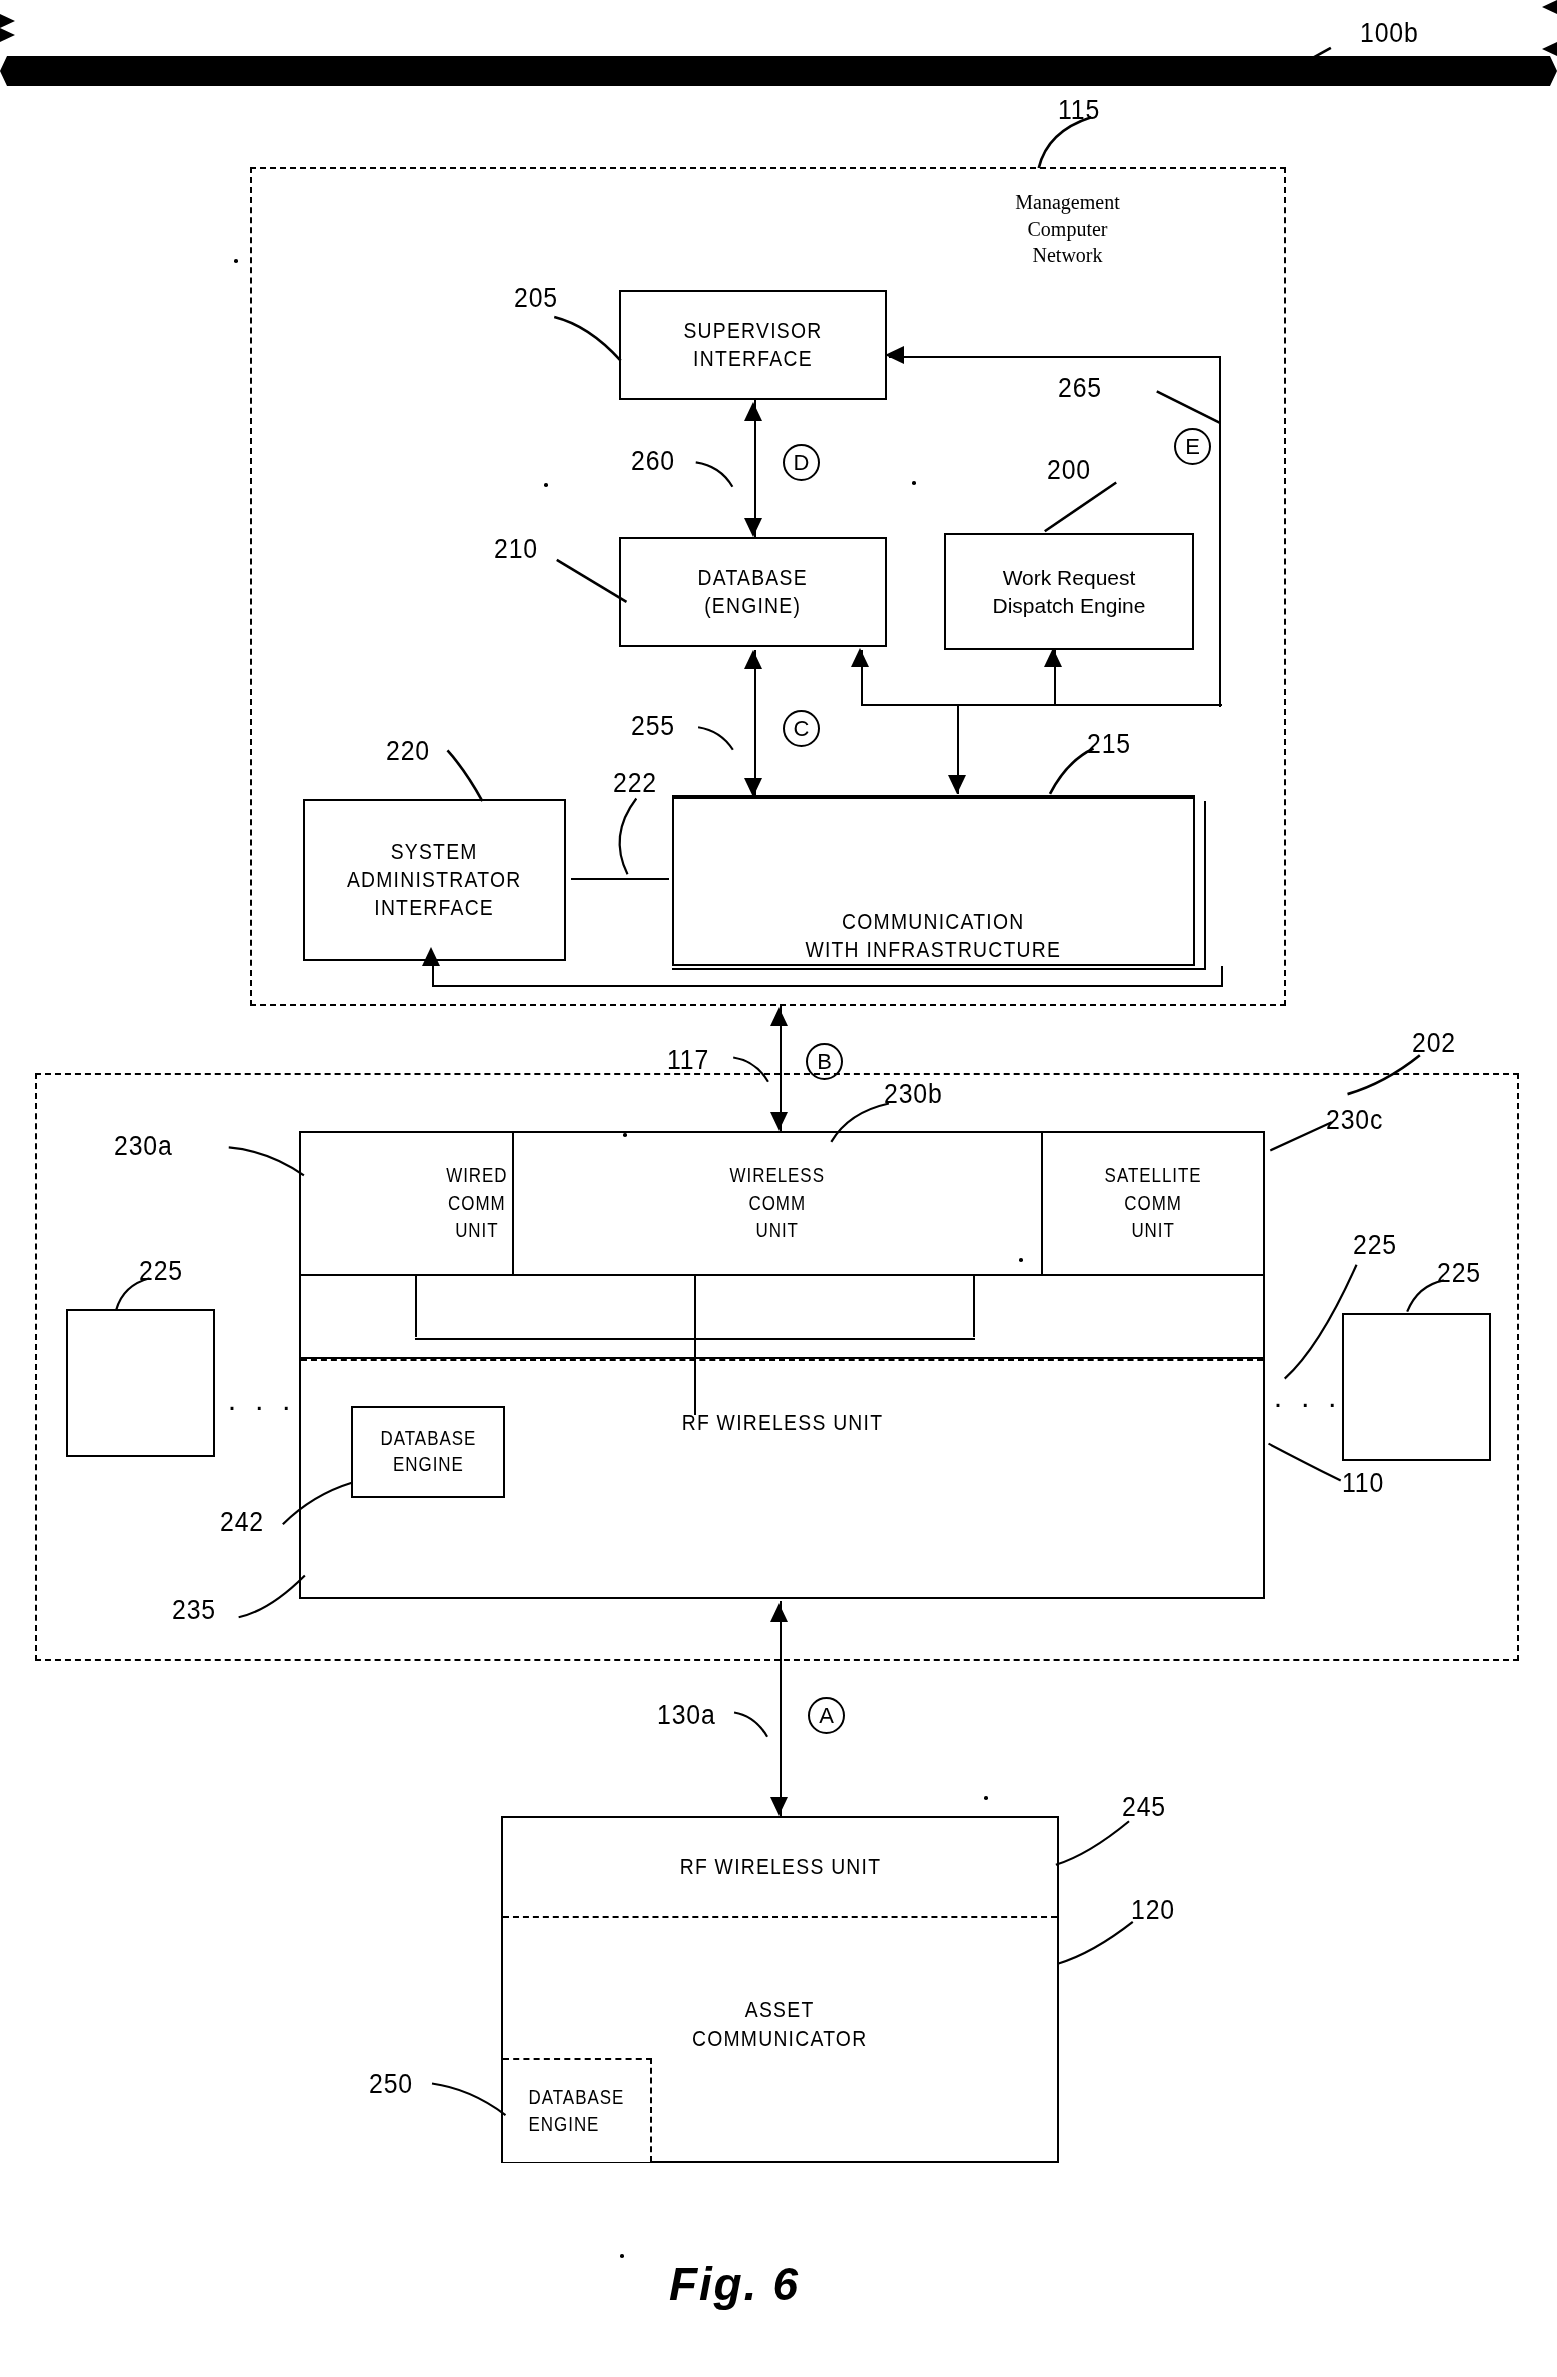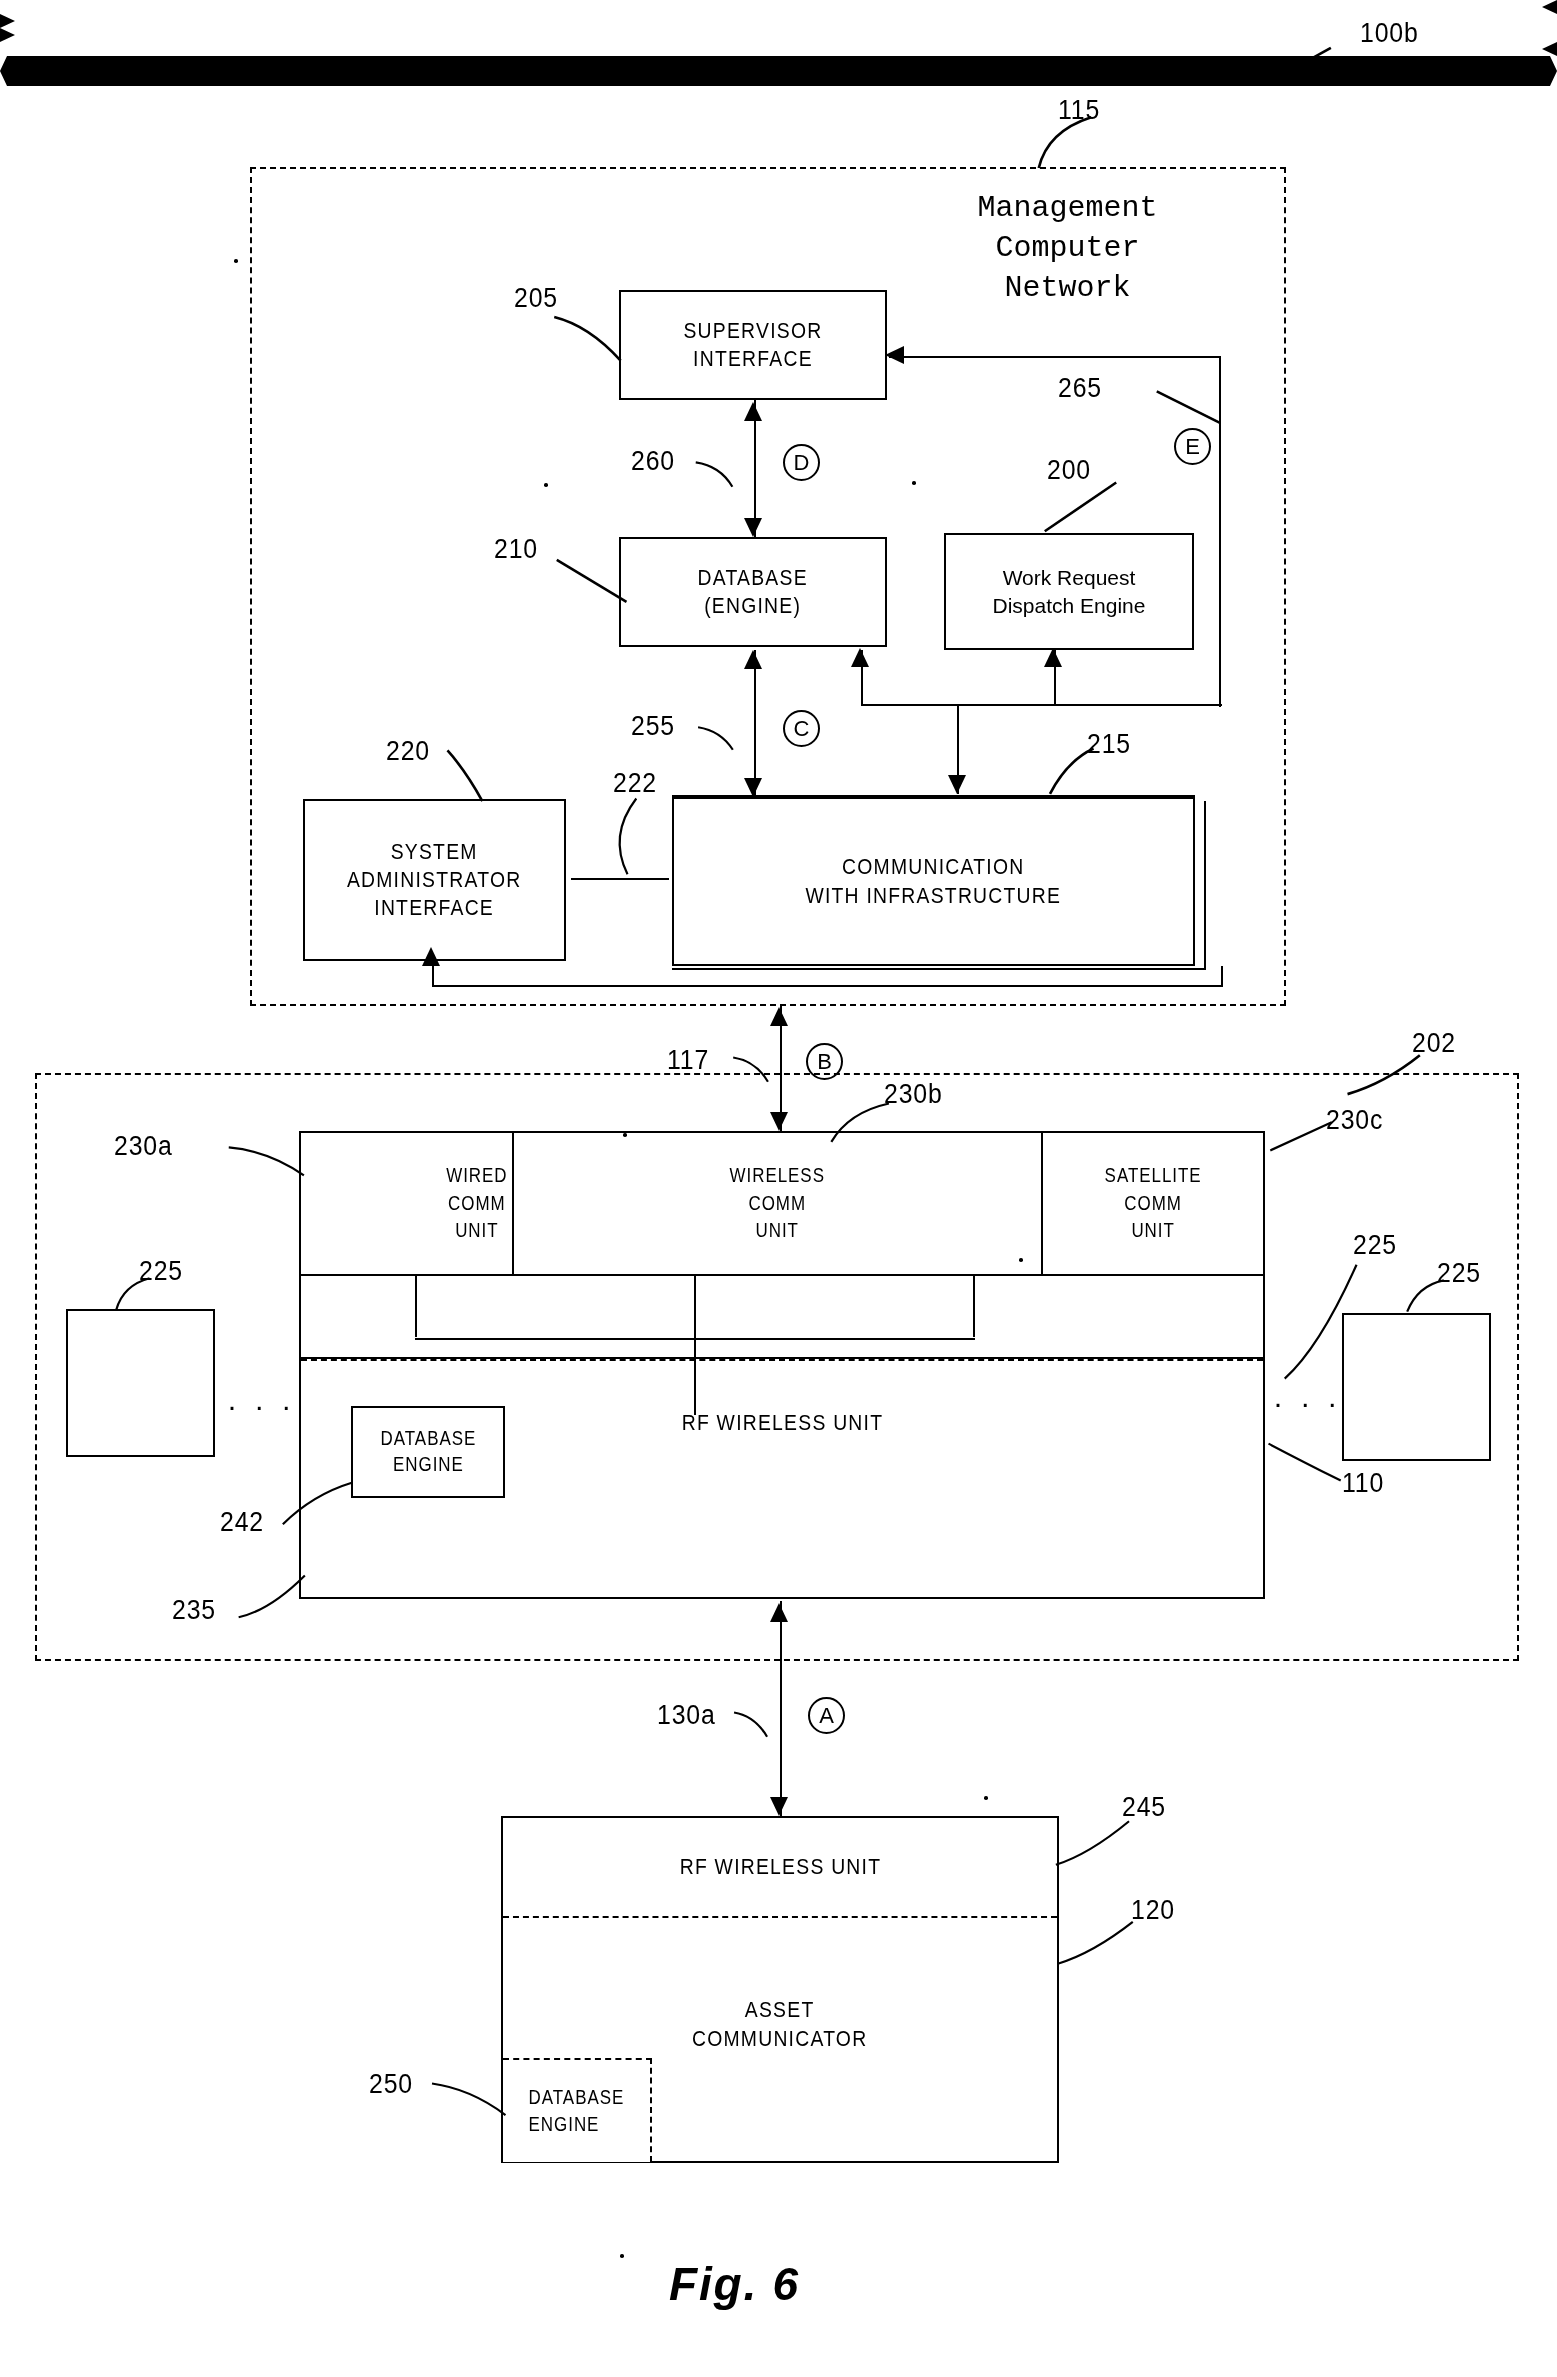--- a/index.html
+++ b/index.html
@@ -80,22 +80,22 @@
   .ar-down  { border-left: 9.7px solid transparent; border-right: 9.7px solid transparent; border-top: 19.3px solid #000; }
   .ar-left  { border-top: 9.7px solid transparent; border-bottom: 9.7px solid transparent; border-right: 19.3px solid #000; }
   .ar-up-sm   { border-left: 7px solid transparent; border-right: 7px solid transparent; border-bottom: 15px solid #000; }
   .ar-down-sm { border-left: 7px solid transparent; border-right: 7px solid transparent; border-top: 15px solid #000; }
   .ar-left-sm { border-top: 7px solid transparent; border-bottom: 7px solid transparent; border-right: 15px solid #000; }
   .ar-right-sm{ border-top: 7px solid transparent; border-bottom: 7px solid transparent; border-left: 15px solid #000; }
 
   .mgmt-title {
     position: absolute;
     text-align: center;
-    font-family: Liberation Mono, monospace;
-    font-size: 30px;
+    font-family: Liberation Serif, serif;
+    font-size: 20px;
     line-height: 1.33;
     white-space: pre-line;
   }
   .sans-box-text {
     font-family: "Liberation Sans", sans-serif;
     font-size: 21px;
     line-height: 1.32;
     white-space: pre-line;
     text-align: center;
   }
@@ -207,21 +207,21 @@
 ADMINISTRATOR
 INTERFACE</div>
   </div>
   <svg style="position:absolute;left:444px;top:747px;" width="61" height="61" viewBox="0 0 70 70">
     <path d="M4 4 Q24 26 44 62" stroke="#000" stroke-width="3" fill="none"></path>
   </svg>
   <div class="ref" style="left:386px;top:736px;">220</div>
 
   <div class="box" style="left:672px;top:795px;width:523px;height:171px;padding:0;justify-content:flex-start;">
     <div style="width:100%;height:0;border-top:2.6px solid #000;"></div>
-    <div style="width:100%;flex:1;display:flex;align-items:center;justify-content:center;">
+    <div style="width:100%;flex:1;display:flex;align-items:flex-end;justify-content:center;">
       <div class="cap" style="white-space:pre-line;">COMMUNICATION
 WITH INFRASTRUCTURE</div>
     </div>
   </div>
 
   <div style="position:absolute;left:672px;top:801px;width:534px;height:169px;border-right:2.6px solid #000;border-bottom:2.6px solid #000;box-sizing:border-box;"></div>
   <svg style="position:absolute;left:1043px;top:745px;" width="61" height="54" viewBox="0 0 70 62">
     <path d="M58 4 Q28 18 8 56" stroke="#000" stroke-width="3" fill="none"></path>
   </svg>
   <div class="ref" style="left:1087px;top:729px;">215</div>

